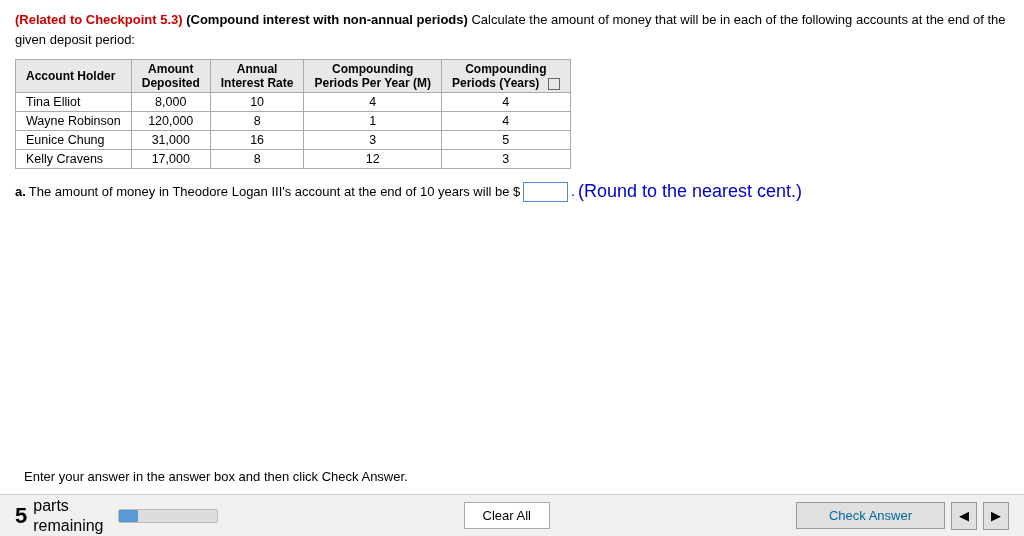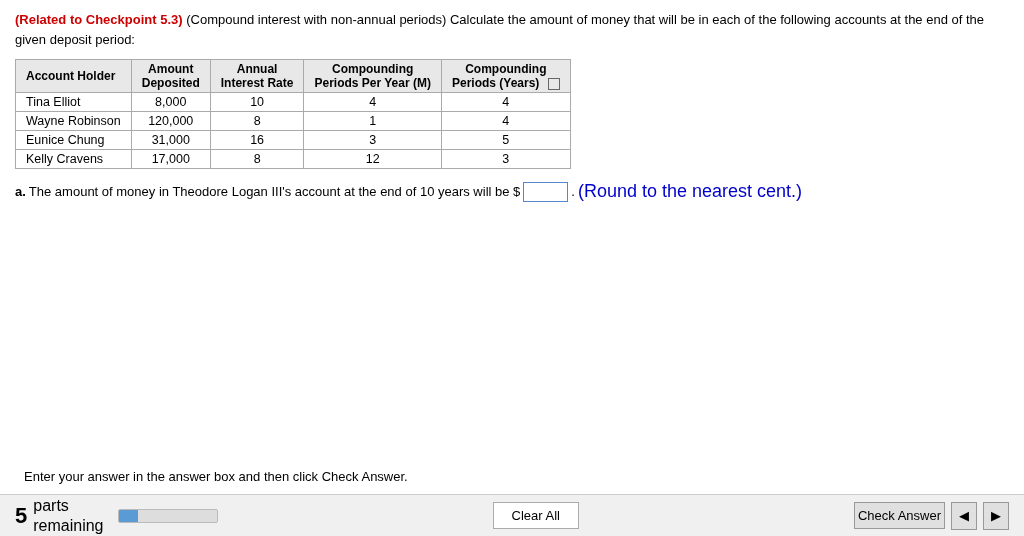--- a/index.html
+++ b/index.html
@@ -19,21 +19,21 @@
     .question-header {
       font-size: 13px;
       line-height: 1.5;
       margin-bottom: 10px;
     }
     .question-header .checkpoint {
       color: #cc0000;
       font-weight: bold;
     }
     .question-header .bold {
-      font-weight: normal;
+      font-weight: bold;
     }
     table {
       border-collapse: collapse;
       font-size: 12.5px;
       margin-bottom: 12px;
       width: auto;
     }
     table th, table td {
       border: 1px solid #aaa;
       padding: 2px 10px;
@@ -128,24 +128,24 @@
       color: #000;
     }
     .footer-right {
       display: flex;
       align-items: center;
       gap: 6px;
     }
     .check-answer-btn {
       background: #e0e0e0;
       border: 1px solid #999;
-      padding: 5px 3px;
-      font-size: 13px;
-      cursor: pointer;
-      color: #000000;
+      padding: 5px 32px;
+      font-size: 13px;
+      cursor: pointer;
+      color: #0369a1;
     }
     .nav-btn {
       background: #e0e0e0;
       border: 1px solid #999;
       width: 26px;
       height: 28px;
       cursor: pointer;
       font-size: 13px;
       display: flex;
       align-items: center;

